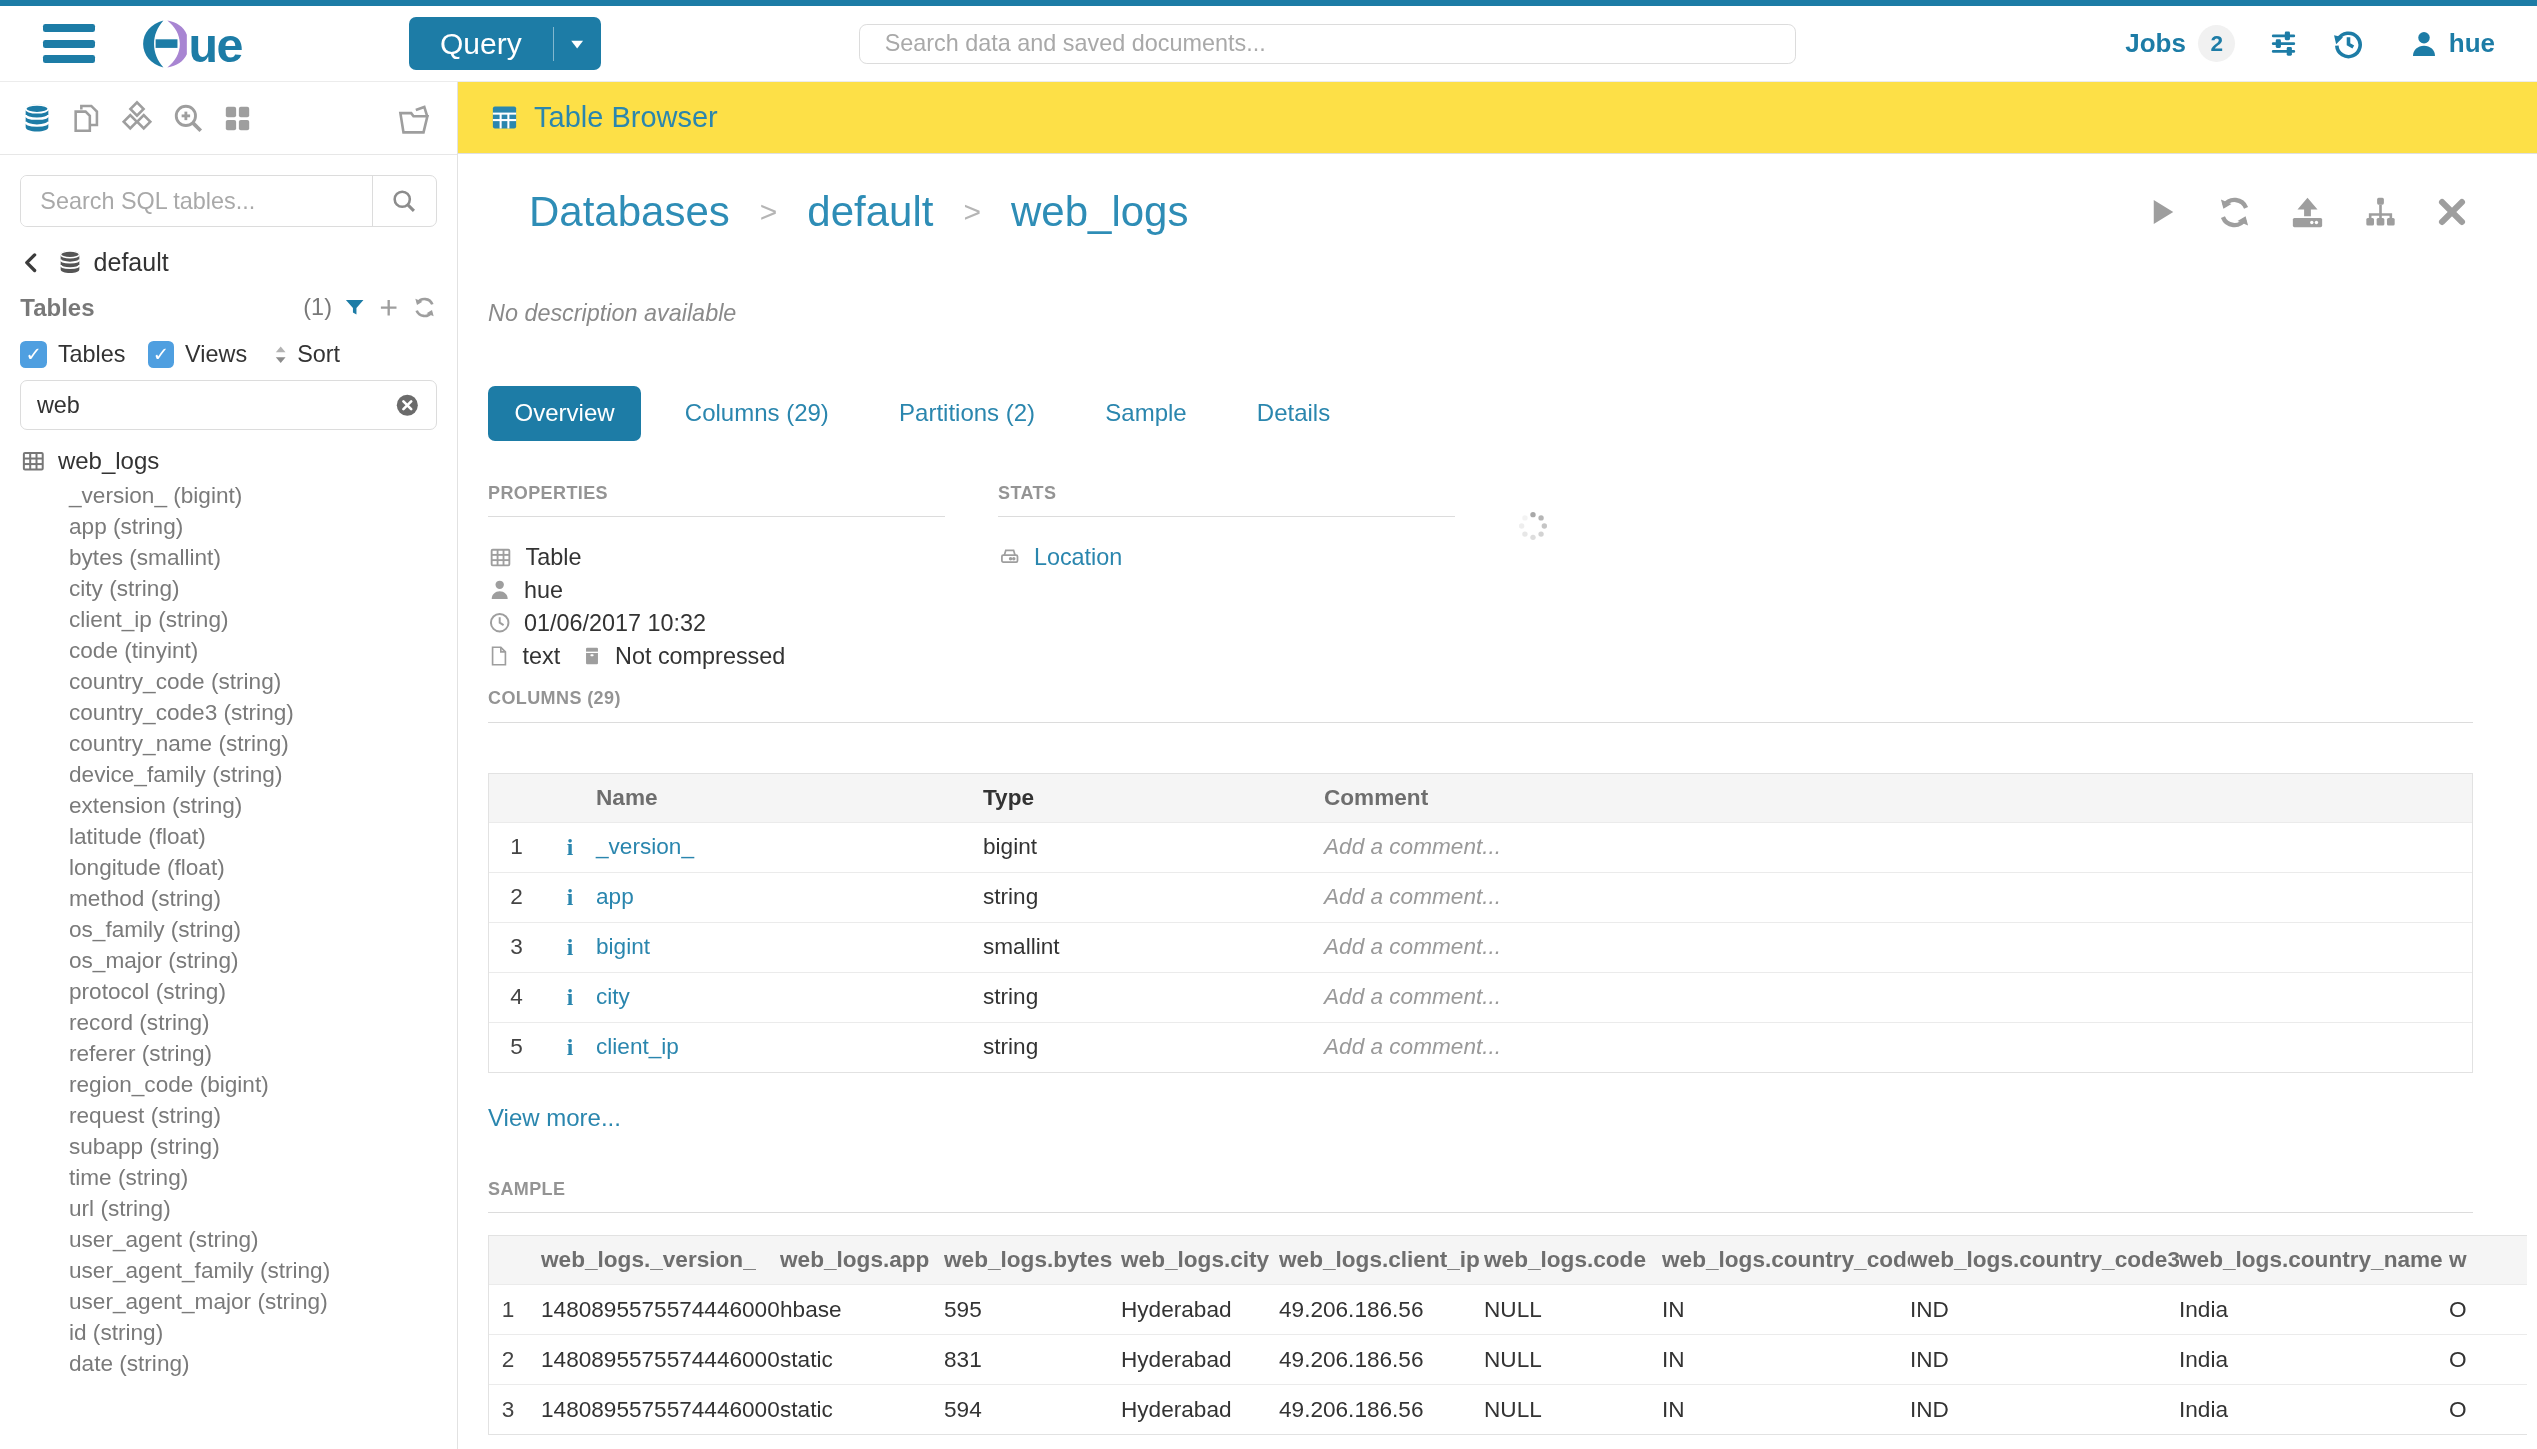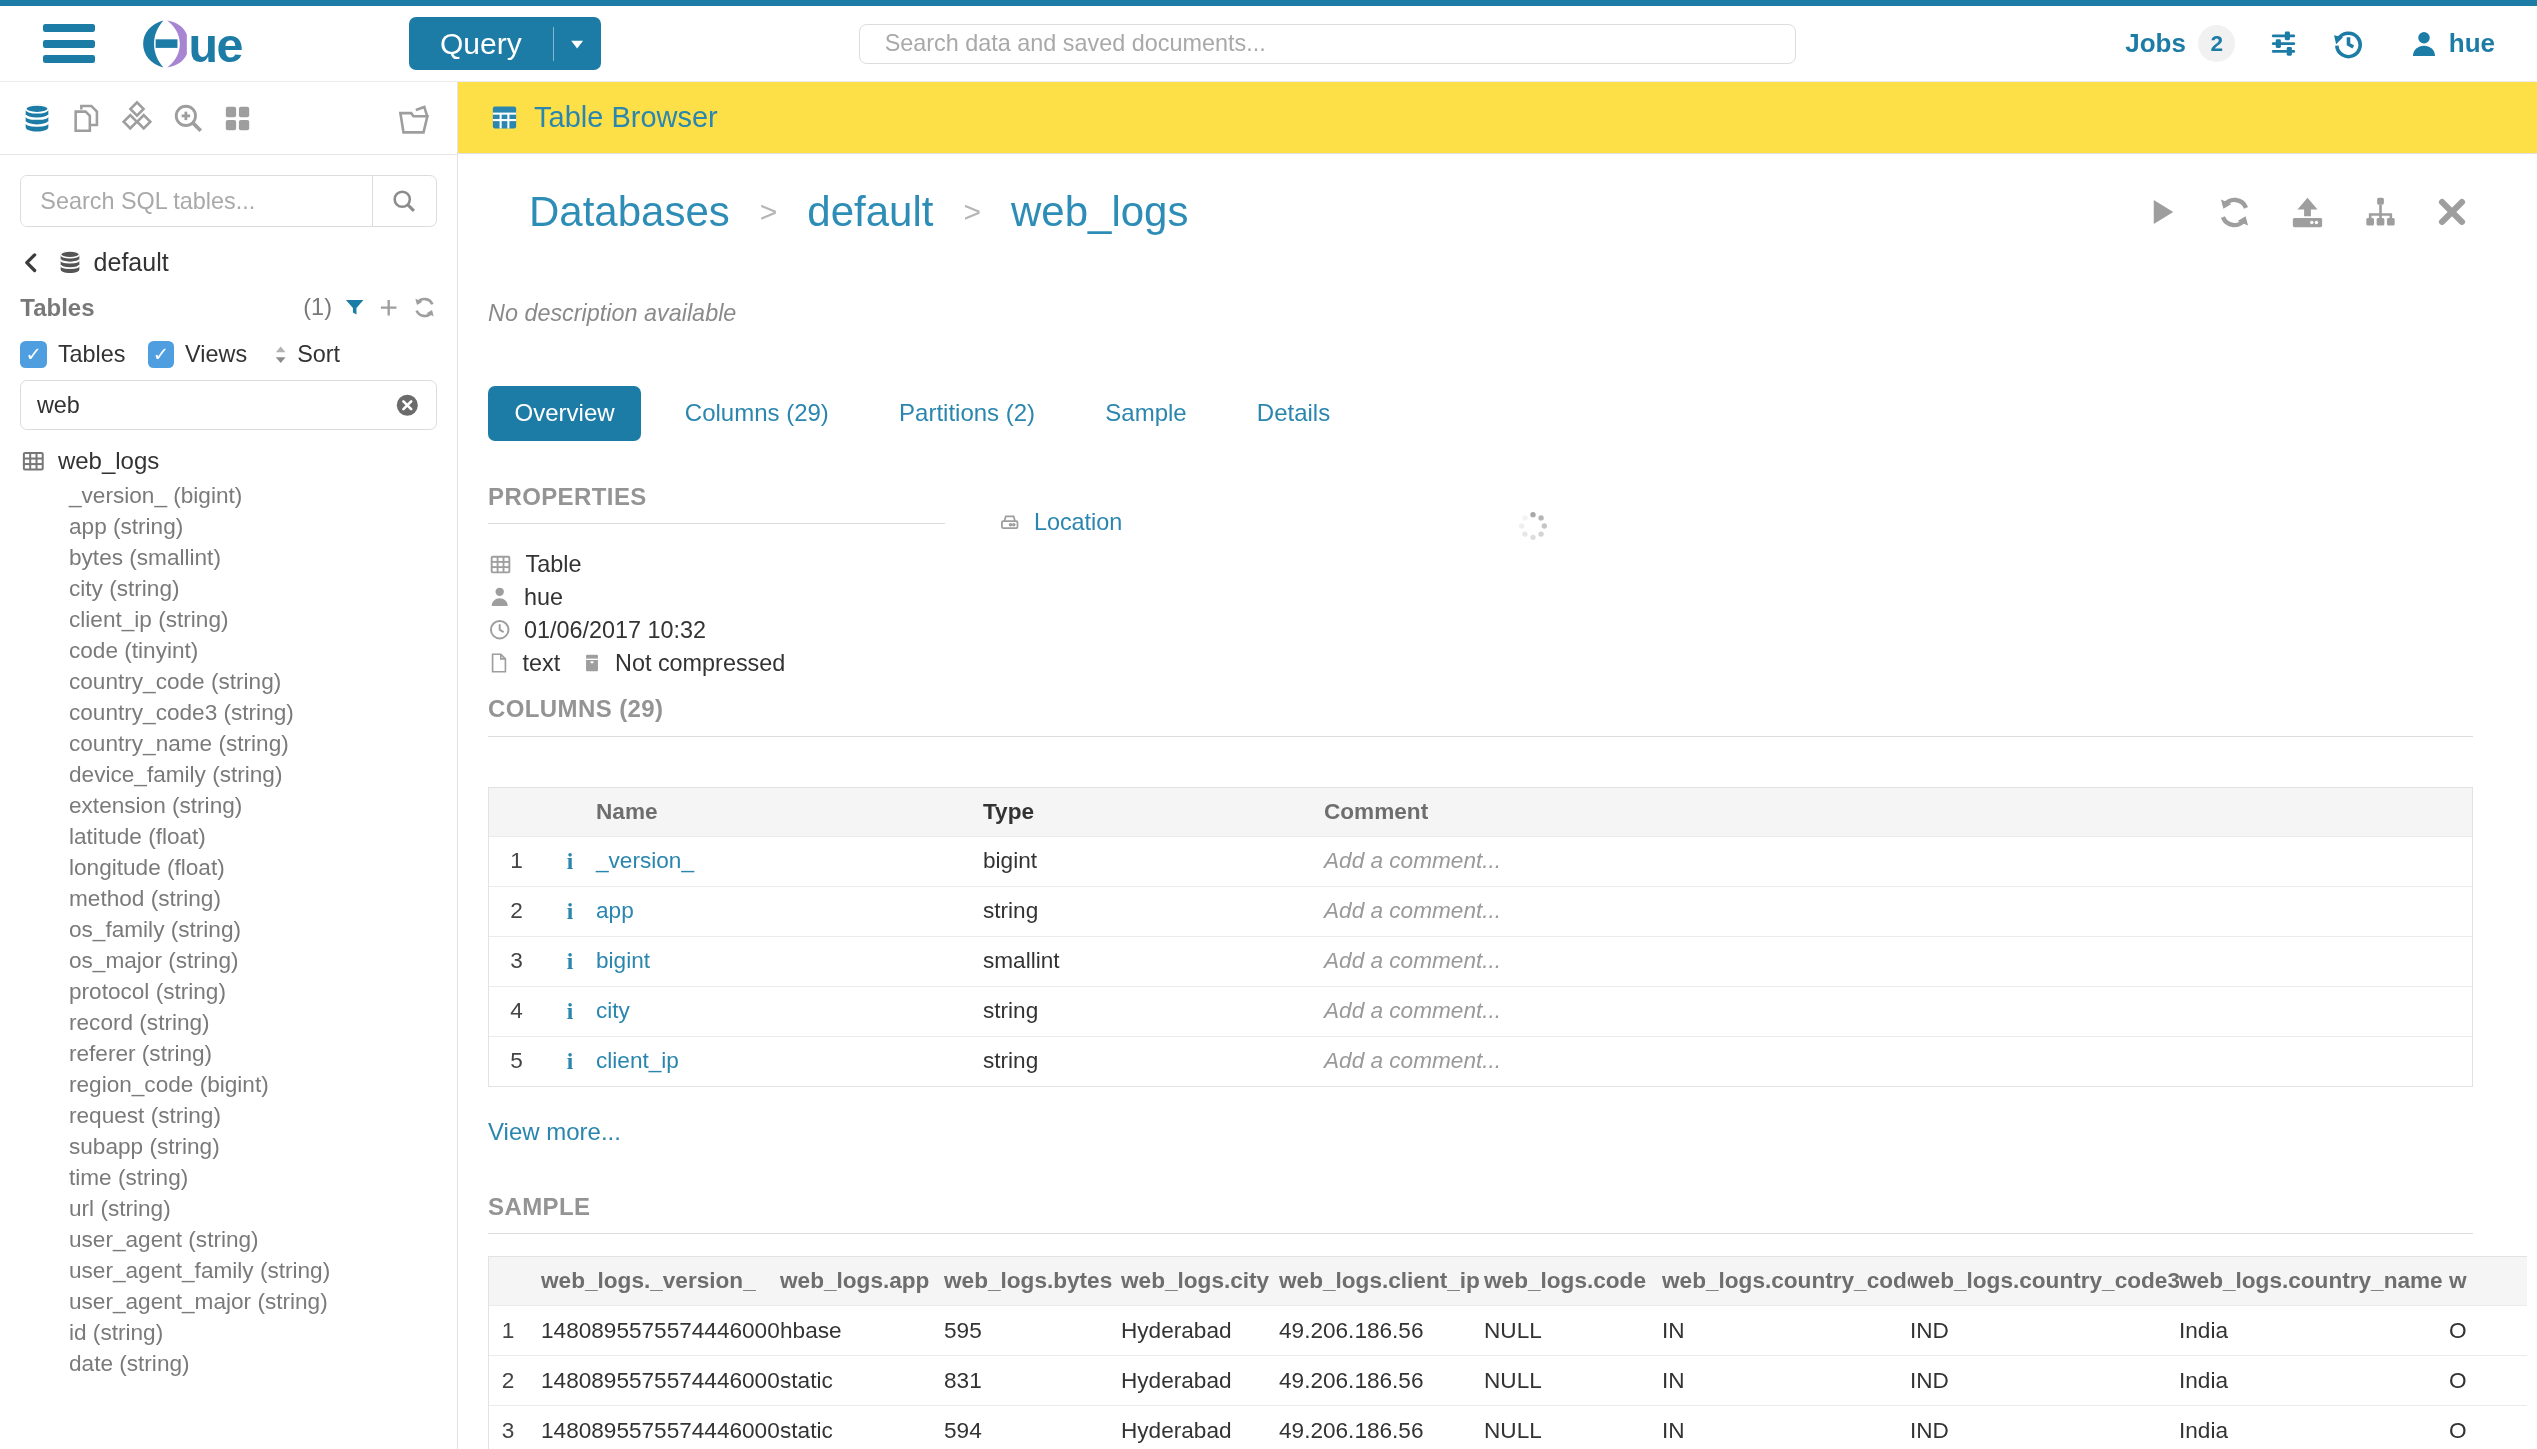--- a/index.html
+++ b/index.html
@@ -76,21 +76,21 @@
   .desc { margin-top:64px; font-size:23.4px; font-style:italic; color:#8a8a8a; }
 
   .tabs { margin-top:59px; display:flex; align-items:center; }
   .tab { font-size:24px; color:#2a86ae; padding:13.3px 26.6px; margin-right:17px; border-radius:7px; cursor:pointer; }
   .tab.active { background:#1d7ca6; color:#fff; }
 
   .meta-row { margin-top:42px; display:flex; }
   .meta-col { width:457px; flex:none; }
   .meta-col + .meta-col { margin-left:53px; }
   .meta-col.grow { flex:1; margin-right:66px; }
-  .sec-head { font-size:24px; font-weight:bold; color:#949494; letter-spacing:0.4px; padding-bottom:12.5px; border-bottom:1.6px solid #dcdcdc; }
+  .sec-head { font-size:18px; font-weight:bold; color:#949494; letter-spacing:0.4px; padding-bottom:12.5px; border-bottom:1.6px solid #dcdcdc; }
   .meta-items { margin-top:23.4px; }
   .meta-line { display:flex; align-items:center; height:33px; font-size:23.4px; color:#333; }
   .meta-line .mic { color:#9e9e9e; display:flex; margin-right:12.5px; }
   .meta-line .mic2 { margin-left:20.3px; }
   .loc-link { color:#2a86ae; cursor:pointer; }
   .spinner { margin-top:26.6px; margin-left:7.8px; }
 
   .cols-section { margin-top:15.6px; width:1985px; }
   .ctable { margin-top:50px; width:1985px; border:1.6px solid #e2e2e2; }
   .crow { display:flex; height:50px; align-items:center; border-top:1.6px solid #ebebeb; font-size:22.6px; }
@@ -463,20 +463,21 @@
                       <line x1="5.5" y1="8" x2="18.5" y2="8" stroke="#fff" stroke-width="1.5"></line>
                       <rect x="10.3" y="10" width="3.4" height="2.2" rx="0.8" fill="#fff"></rect>
                     </svg>
                 </span>
                 <span>Not compressed</span>
               </div>
             </div>
           </div>
 
           <div class="meta-col">
+            <div class="sec-head">STATS</div>
             <div class="meta-items">
               <div class="meta-line">
                 <span class="mic">
                   <svg width="23.4" height="23.4" viewBox="0 0 24 24" fill="none" stroke="currentColor" stroke-width="1.8">
                       <path d="M6.5 10.5 L8 5.5 h8 l1.5 5"></path>
                       <rect x="4" y="10.5" width="16" height="7" rx="1.4"></rect>
                       <circle cx="16.2" cy="14" r="0.9" fill="currentColor"></circle>
                       <circle cx="12.9" cy="14" r="0.9" fill="currentColor"></circle>
                     </svg>
                 </span>

